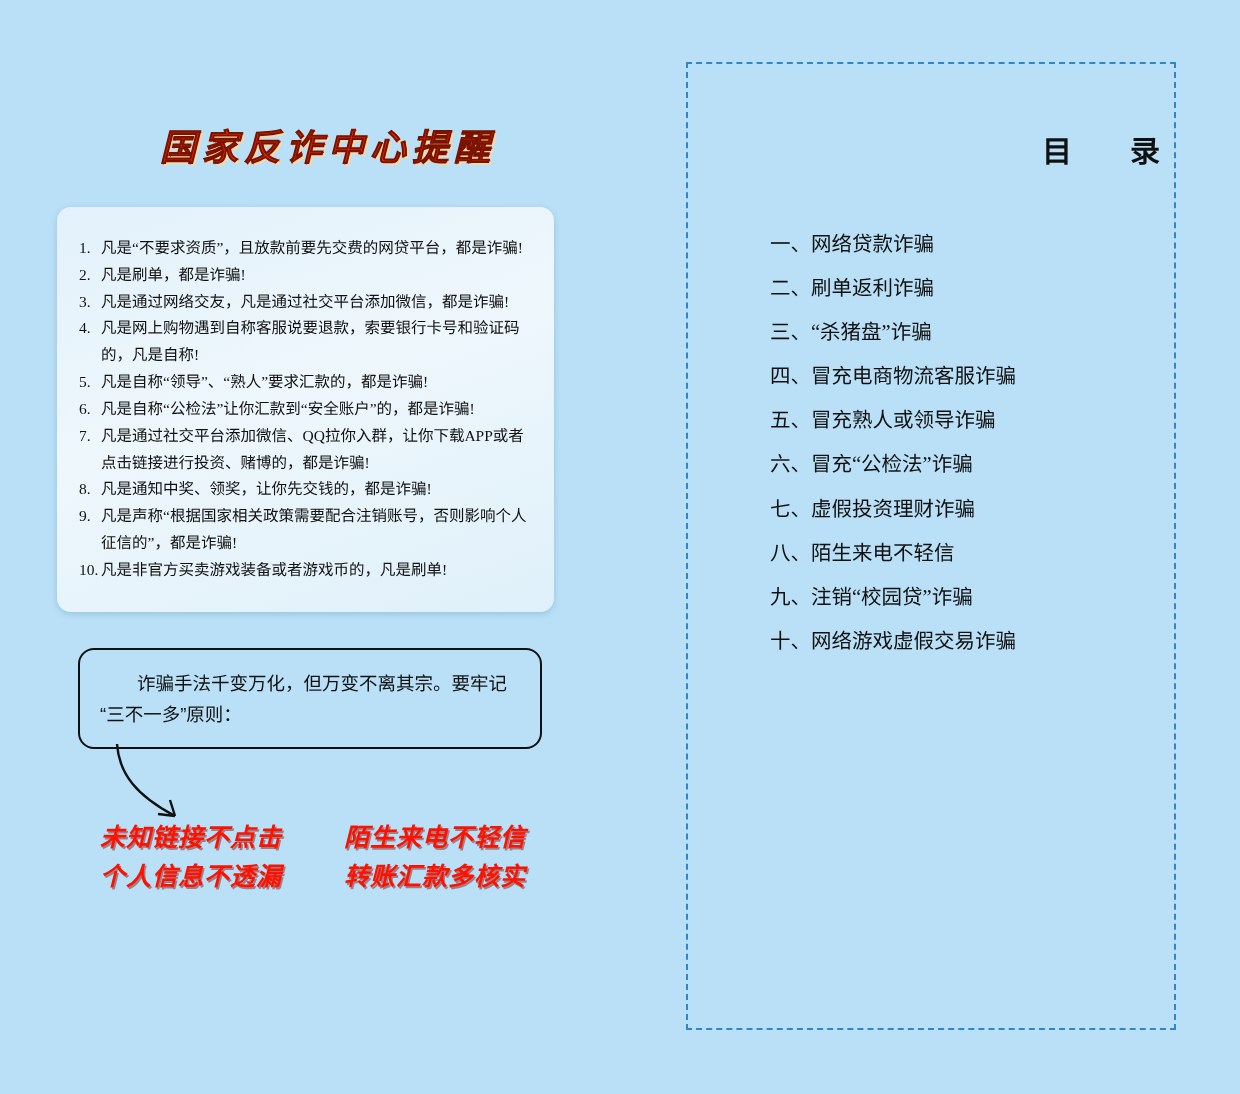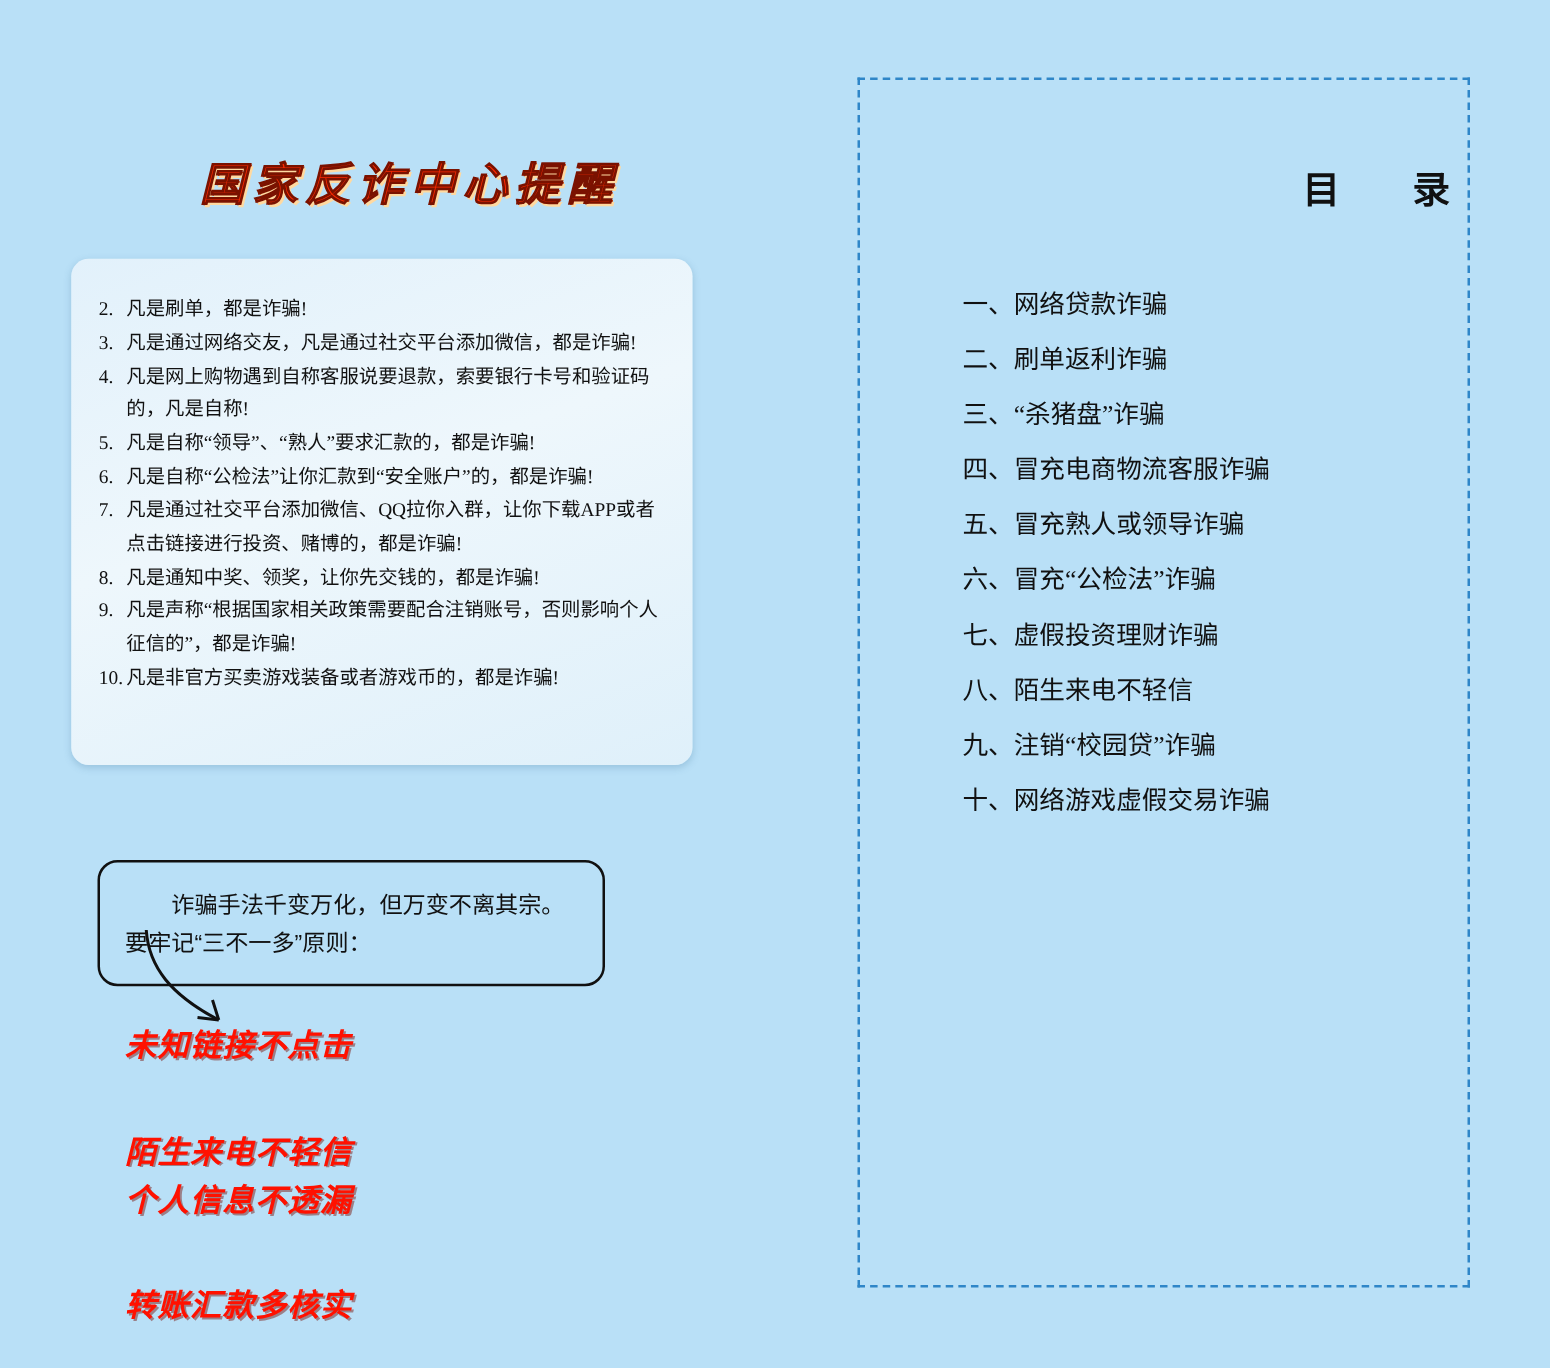--- a/index.html
+++ b/index.html
@@ -74,28 +74,27 @@
   .tips-list li .num {
     display: inline-block;
     width: 22px;
     margin-left: -22px;
   }
 
   .bubble {
     position: absolute;
     left: 78px;
     top: 648px;
-    width: 406px;
+    width: 464px;
     height: 101px;
     border: 2.4px solid #111;
     border-radius: 16px;
     background: transparent;
     box-sizing: border-box;
     padding: 18px 20px 0 20px;
-    margin-top: 40px;
   }
   .bubble-text {
     font-family: "Liberation Sans", "DejaVu Sans", sans-serif;
     font-size: 18.5px;
     line-height: 1.68;
     color: #111;
     text-indent: 37px;
   }
   .bubble-tail {
     position: absolute;
@@ -106,22 +105,21 @@
   }
 
   .slogans {
     position: absolute;
     left: 100px;
     top: 818px;
     width: 460px;
   }
   .slogan-row {
     display: flex;
-    gap: 46px;
-    flex-direction: column;
+    gap: 34px;
   }
   .slogan {
     font-family: "Liberation Sans", "DejaVu Sans", sans-serif;
     font-size: 25px;
     font-weight: bold;
     font-style: italic;
     color: #ff1100;
     letter-spacing: 1px;
     line-height: 1.55;
     text-shadow: 1.5px 1.5px 0 rgba(120,10,0,0.45);
@@ -176,29 +174,30 @@
 <body>
 
 <div class="page">
 
   <div class="left-col">
 
     <div class="main-title">国家反诈中心提醒</div>
 
     <div class="tips-card">
       <ul class="tips-list">
+        <li><span class="num">1.</span><span>凡是“不要求资质”，且放款前要先交费的网贷平台，都是诈骗!</span></li>
         <li><span class="num">2.</span><span>凡是刷单，都是诈骗!</span></li>
         <li><span class="num">3.</span><span>凡是通过网络交友，凡是通过社交平台添加微信，都是诈骗!</span></li>
         <li><span class="num">4.</span><span>凡是网上购物遇到自称客服说要退款，索要银行卡号和验证码的，凡是自称!</span></li>
         <li><span class="num">5.</span><span>凡是自称“领导”、“熟人”要求汇款的，都是诈骗!</span></li>
         <li><span class="num">6.</span><span>凡是自称“公检法”让你汇款到“安全账户”的，都是诈骗!</span></li>
         <li><span class="num">7.</span><span>凡是通过社交平台添加微信、QQ拉你入群，让你下载APP或者点击链接进行投资、赌博的，都是诈骗!</span></li>
         <li><span class="num">8.</span><span>凡是通知中奖、领奖，让你先交钱的，都是诈骗!</span></li>
         <li><span class="num">9.</span><span>凡是声称“根据国家相关政策需要配合注销账号，否则影响个人征信的”，都是诈骗!</span></li>
-        <li><span class="num">10.</span><span>凡是非官方买卖游戏装备或者游戏币的，都是诈骗!</span></li>
+        <li><span class="num">10.</span><span>凡是非官方买卖游戏装备或者游戏币的，凡是刷单!</span></li>
       </ul>
     </div>
 
     <div class="bubble">
       <div class="bubble-text">诈骗手法千变万化，但万变不离其宗。要牢记“三不一多”原则：</div>
     </div>
     <svg class="bubble-tail" viewBox="0 0 70 80">
       <path d="M4 0 C 6 30, 24 52, 62 72" stroke="#111" stroke-width="2.4" fill="none"></path>
       <path d="M62 72 L 45 70 M62 72 L 57 56" stroke="#111" stroke-width="2.4" fill="none"></path>
     </svg>

